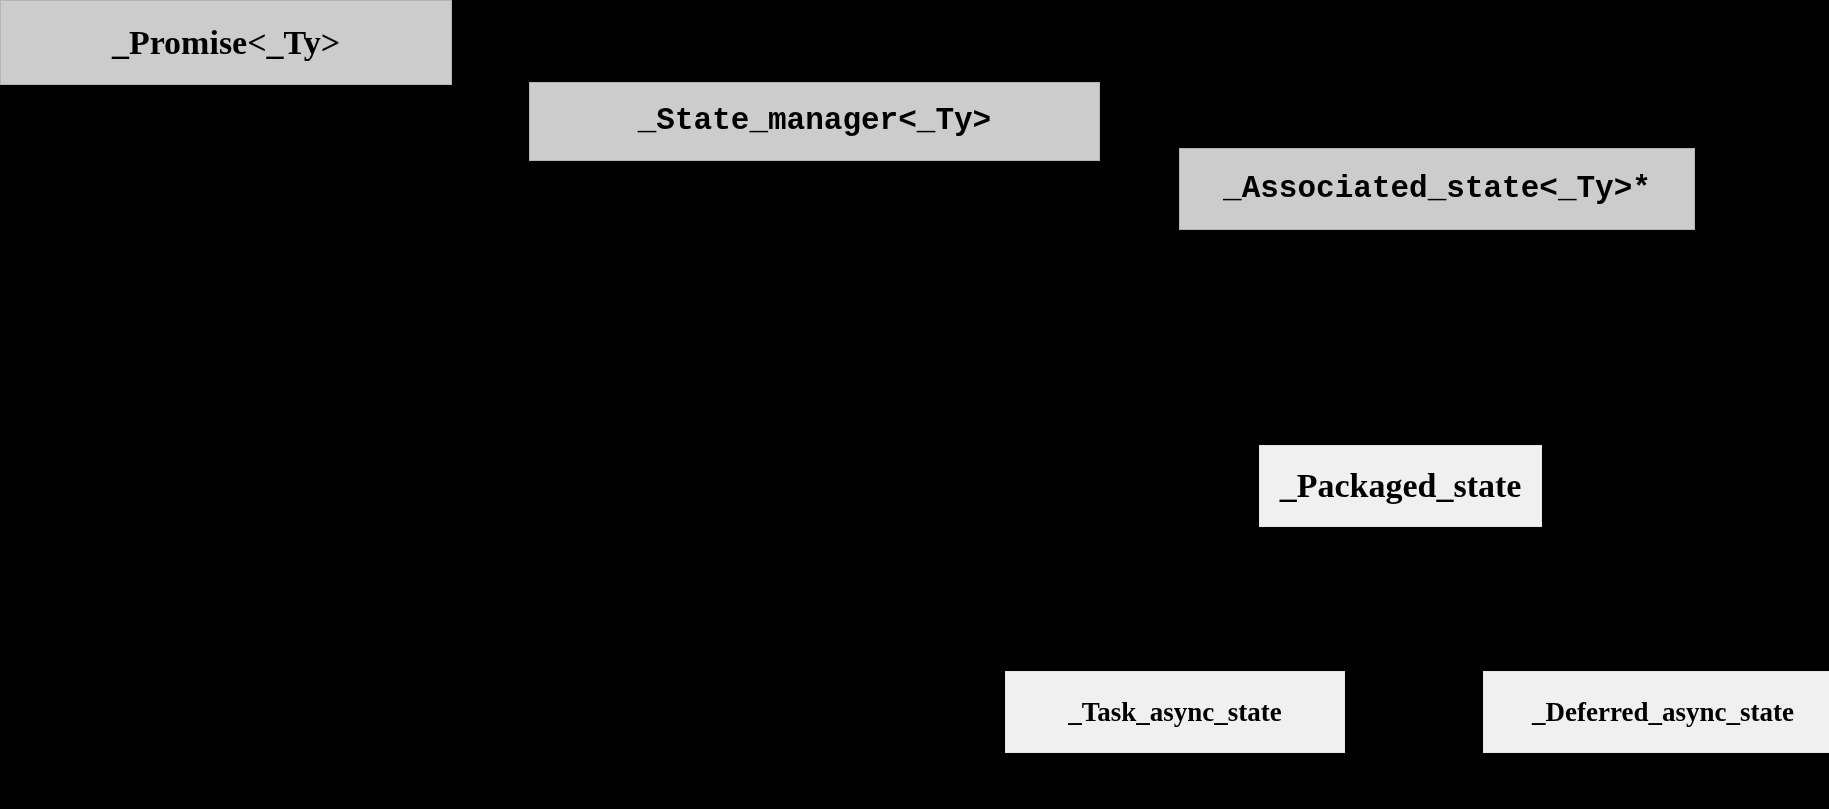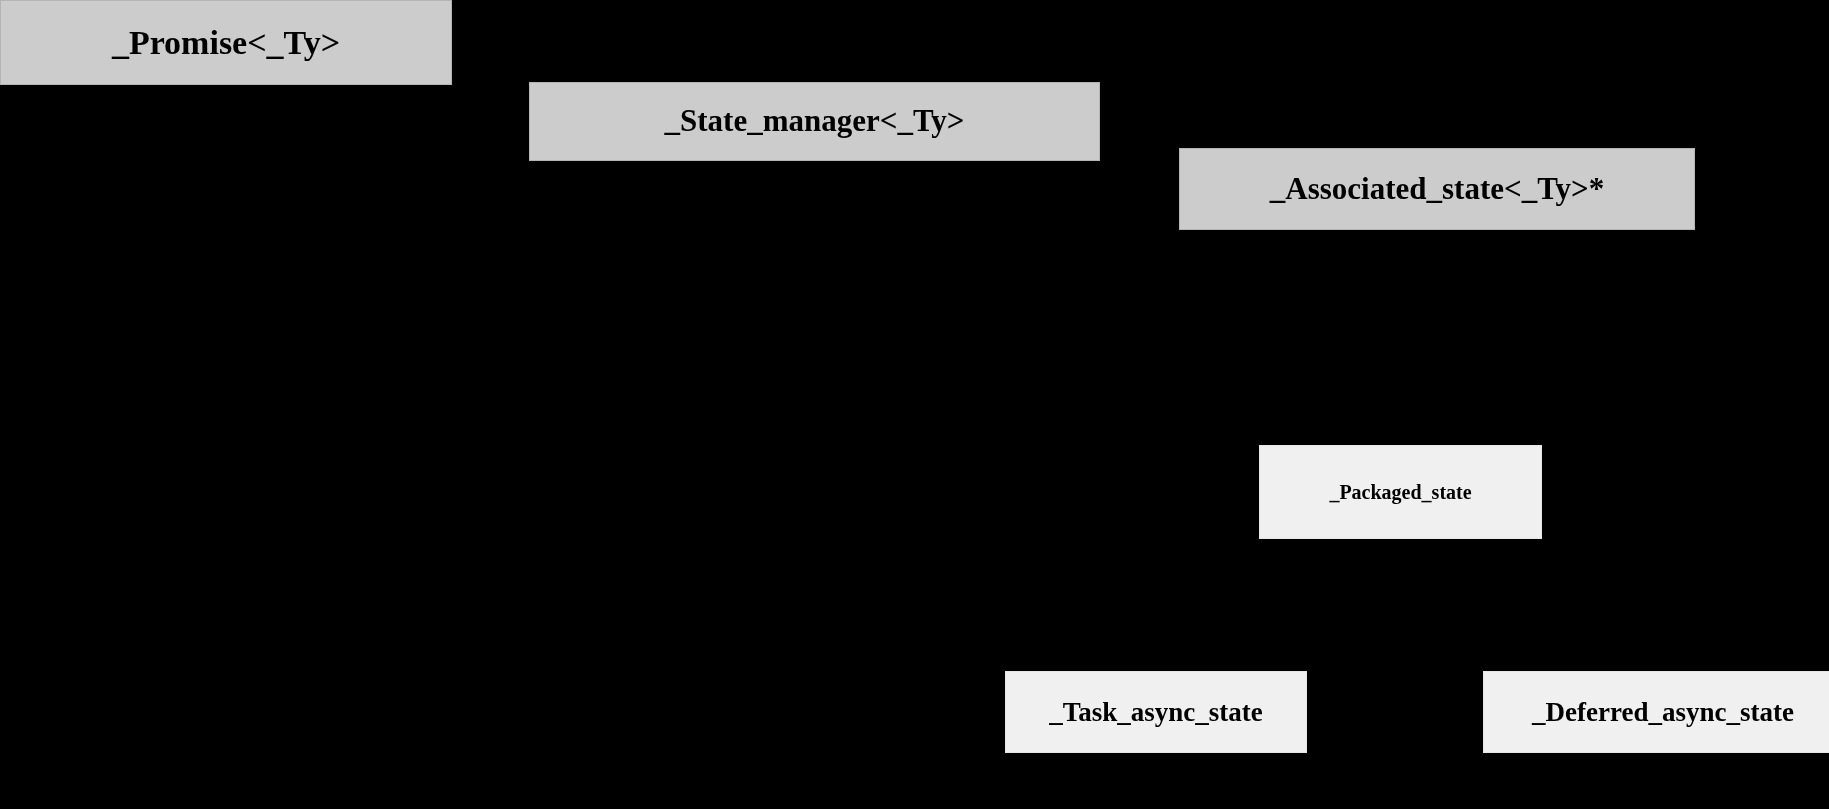--- a/index.html
+++ b/index.html
@@ -34,42 +34,42 @@
   
   .node.light {
     background: #f0f0f0;
     border: 1px solid #e6e6e6;
   }
   .serif {
     font-family: "Liberation Serif", "DejaVu Serif", serif;
     font-weight: bold;
   }
   .sans {
-    font-family: Liberation Serif, serif;
+    font-family: Liberation Mono, monospace;
     font-weight: bold;
   }
   
   #node-promise {
     left: 0px;   top: 0px;    width: 452px; height: 85px;
     font-size: 34px;
   }
   #node-state-manager {
     left: 529px; top: 82px;   width: 571px; height: 79px;
     font-size: 31px;
   }
   #node-associated-state {
     left: 1179px; top: 148px;  width: 516px; height: 82px;
     font-size: 31px;
   }
   #node-packaged-state {
-    left: 1259px; top: 445px;  width: 283px; height: 94px;
-    font-size: 20px;
+    left: 1259px; top: 445px;  width: 283px; height: 82px;
+    font-size: 34px;
   }
   #node-task-async-state {
-    left: 1005px; top: 671px;  width: 302px; height: 82px;
+    left: 1005px; top: 671px;  width: 340px; height: 82px;
     font-size: 27px;
   }
   #node-deferred-async-state {
     left: 1483px; top: 671px;  width: 360px; height: 82px;
     font-size: 27px;
   }
   
   #edge-layer {
     position: absolute;
     left: 0; top: 0;

